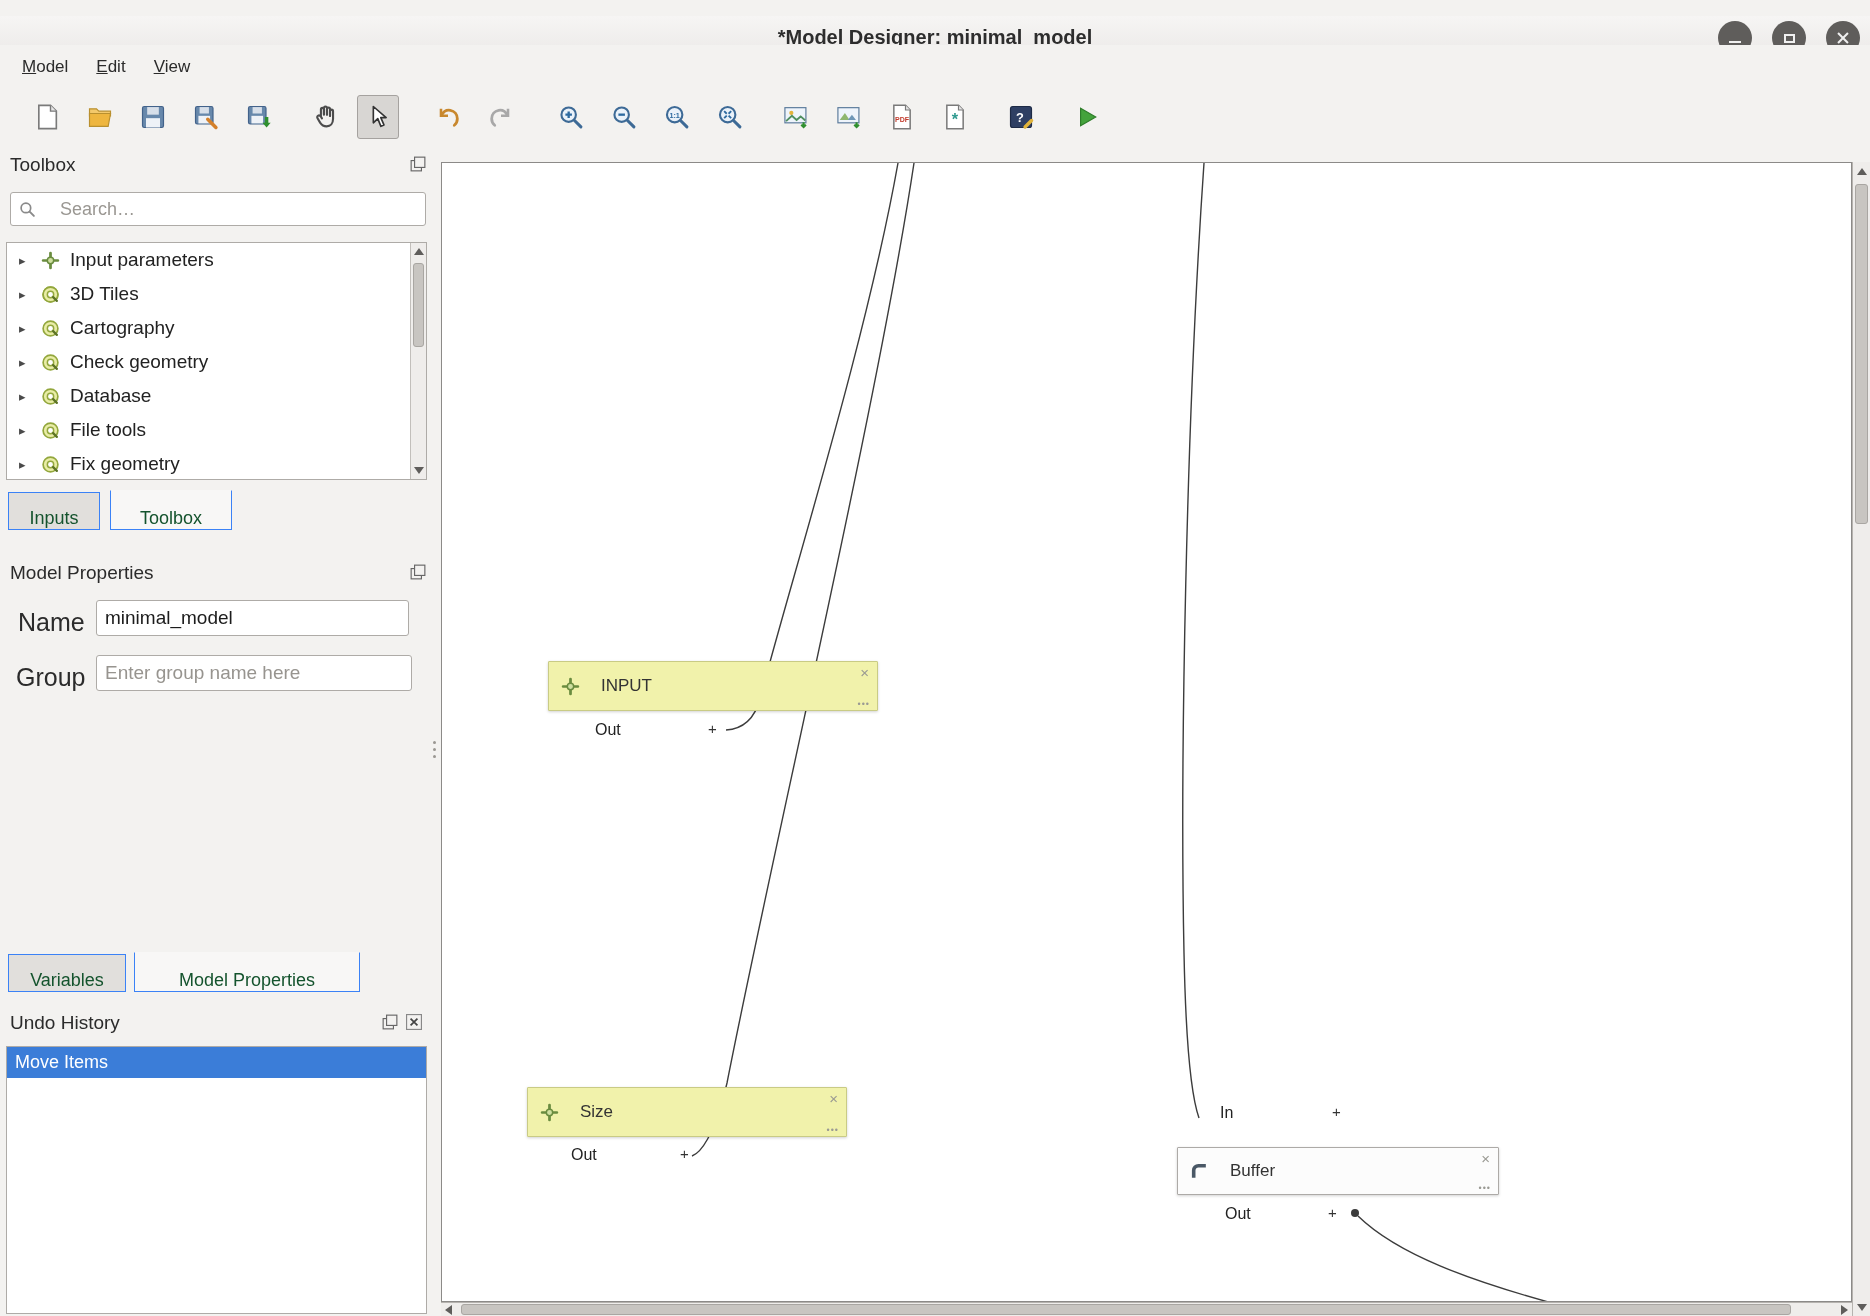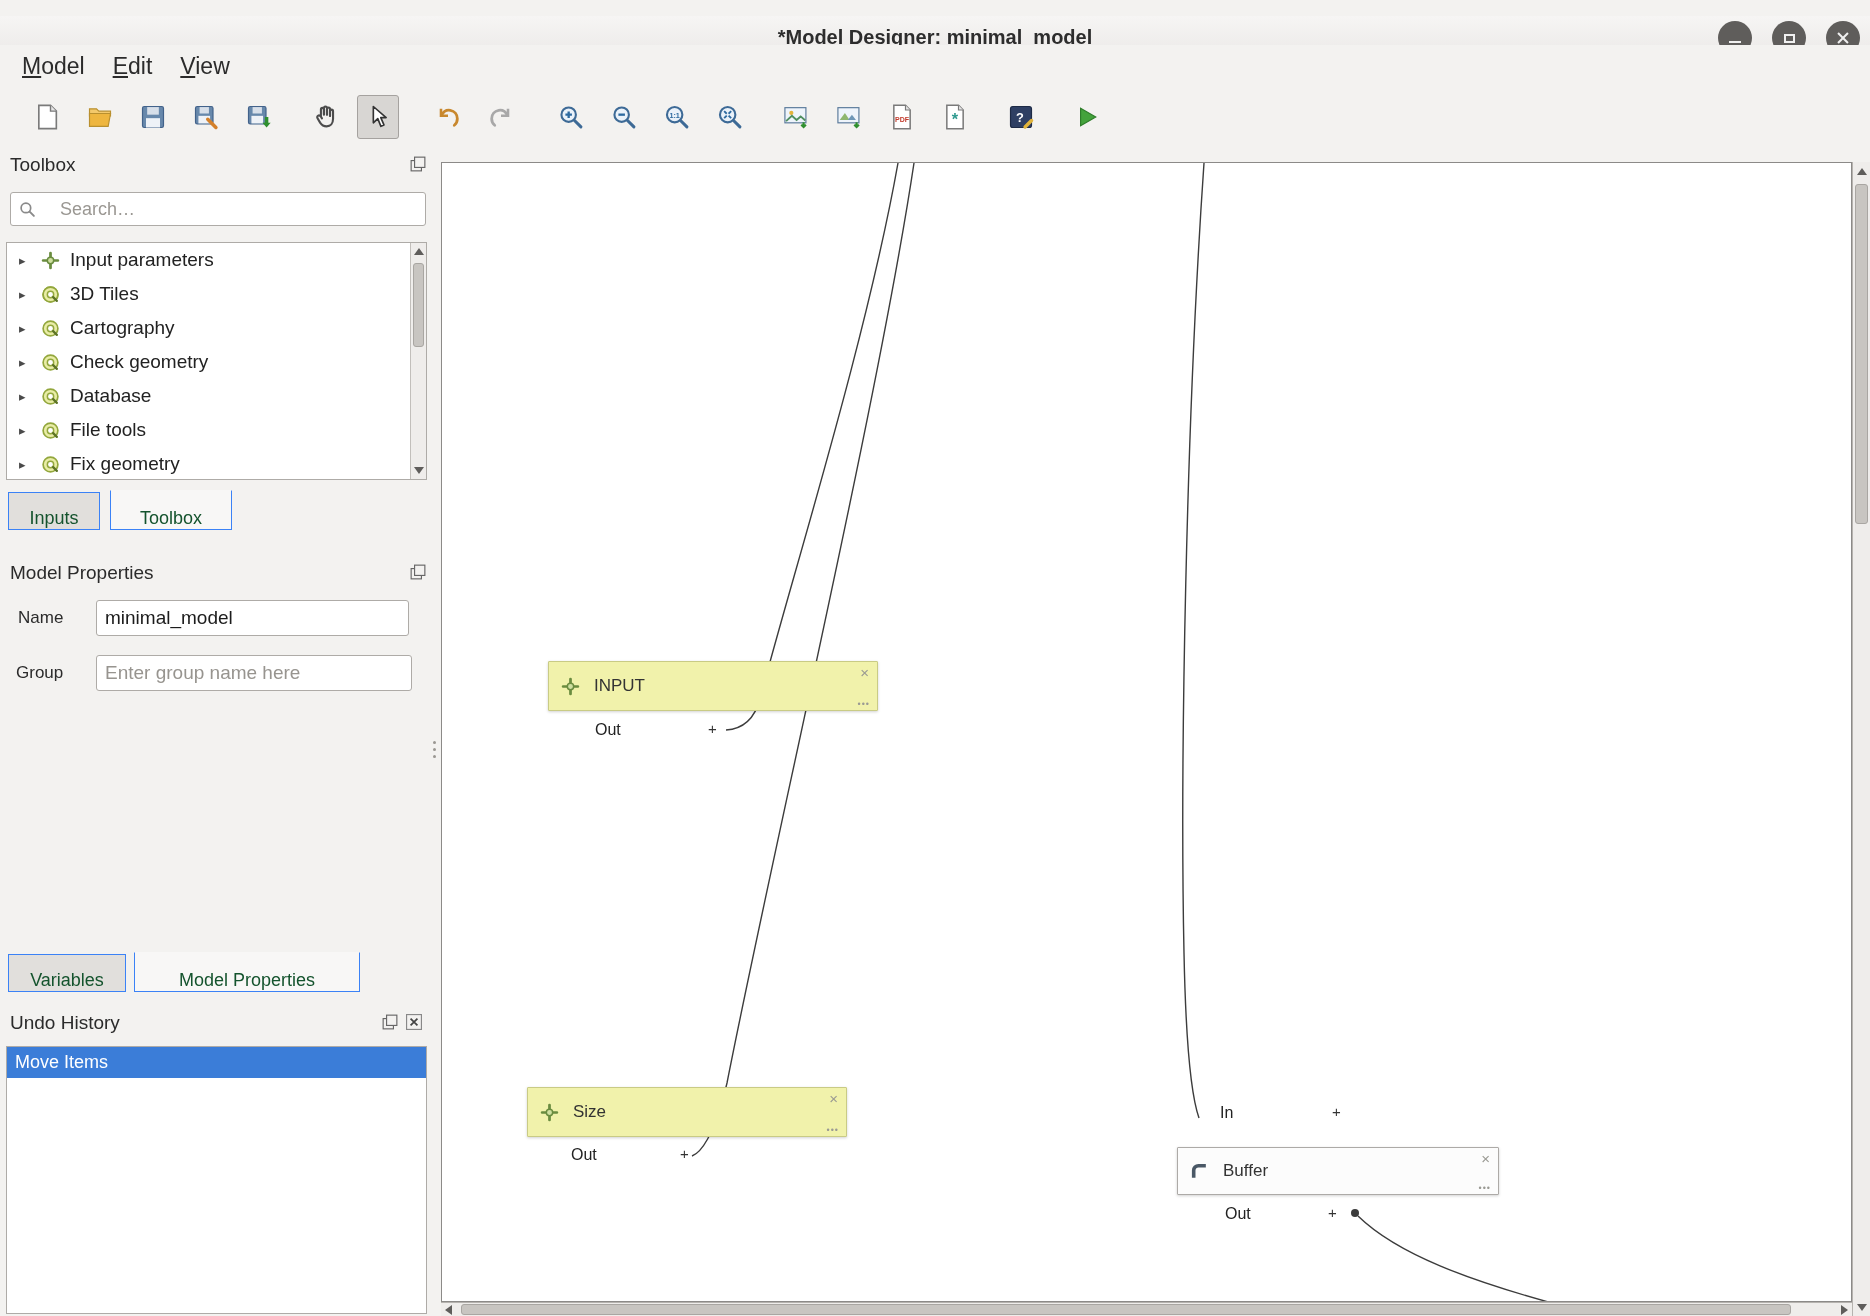--- a/index.html
+++ b/index.html
@@ -15,21 +15,21 @@
   .win-controls { position:absolute; right:10px; top:5px; display:flex; gap:20px; }
   .win-btn { width:34px; height:34px; border-radius:50%; background:#5f5d5b; display:flex; align-items:center; justify-content:center; cursor:default; }
   .g-min { width:12px; height:2px; background:#f0f0f0; margin-top:8px; }
   .g-max { width:11px; height:9px; border:2px solid #f0f0f0; }
   .g-close { position:relative; width:14px; height:14px; }
   .g-close::before,.g-close::after { content:""; position:absolute; left:6px; top:0; width:2px; height:14px; background:#f0f0f0; }
   .g-close::before { transform:rotate(45deg); } .g-close::after { transform:rotate(-45deg); }
 
   
   .menubar { position:absolute; left:0; top:45px; width:1870px; height:43px; display:flex; align-items:center; padding-left:8px; background:#f3f2f0; }
-  .menu-item { font-size:23px; padding:6px 14px; color:#2b2b2b; }
+  .menu-item { font-size:17px; padding:6px 14px; color:#2b2b2b; }
   .menu-item span { display:inline-block; }
   .menu-item span::first-letter { text-decoration:underline; }
 
   
   .toolbar { position:absolute; left:0; top:88px; width:1870px; height:58px; display:flex; align-items:center; padding-left:26px; background:#f3f2f0; }
   .tool-btn { width:42px; height:44px; display:flex; align-items:center; justify-content:center; border:1px solid transparent; }
   .tool-btn svg { width:28px; height:28px; }
   .tool-btn + .tool-btn { margin-left:11px; }
   .gap-md { margin-left:24px !important; }
   .gap-lg { margin-left:28px !important; }
@@ -48,36 +48,36 @@
   .tree-row { height:34px; display:flex; align-items:center; gap:10px; padding-left:12px; font-size:19px; color:#222; }
   .tree-arrow { font-size:13px; color:#4a4a4a; width:12px; }
   .tree-ico { width:19px; height:19px; display:inline-flex; }
   .tree-scroll { position:absolute; right:0; top:0; width:16px; height:236px; background:#efedeb; border-left:1px solid #c2bfbb; }
   .tree-thumb { position:absolute; left:2px; top:20px; width:11px; height:84px; background:#c8c5c1; border:1px solid #a9a6a2; border-radius:3px; }
 
   .tabbar { position:absolute; display:flex; }
   .tab { height:38px; display:flex; align-items:flex-end; justify-content:center; font-size:18px; border:1px solid #3b82f6; background:#e1dfdc; color:#14532d; padding:0 16px; }
   .tab.active { background:#f8f7f6; border-top-color:#f8f7f6; height:40px; margin-top:-2px; }
 
-  .field-label { position:absolute; font-size:17px; color:#2b2b2b; }
+  .field-label { position:absolute; font-size:25px; color:#2b2b2b; }
   .field { position:absolute; height:36px; background:#fff; border:1px solid #aeaba7; border-radius:3px; font-size:19px; padding:0 8px; font-family:"Liberation Sans",sans-serif; color:#1c1c1c; }
   .field::placeholder { color:#97948f; }
 
   .undo-list { position:absolute; left:6px; top:900px; width:421px; height:268px; background:#fff; border:1px solid #aeaba7; }
   .undo-item { height:31px; display:flex; align-items:center; padding-left:8px; font-size:18px; color:#222; }
   .undo-item.selected { background:#3b7dd8; color:#fff; }
   .panel-ico-btn { position:absolute; width:16px; height:16px; }
 
   .splitter-dots { position:absolute; right:2px; top:588px; width:8px; height:30px; display:flex; flex-direction:column; align-items:center; gap:4px; justify-content:center; }
   .splitter-dots i { width:3px; height:3px; border-radius:50%; background:#9a9792; }
 
   
   .canvas { position:absolute; left:441px; top:162px; width:1411px; height:1140px; background:#fff; border:1px solid #8c8a88; overflow:hidden; }
   .wires { position:absolute; left:0; top:0; }
-  .node { position:absolute; height:50px; display:flex; align-items:center; gap:14px; padding-left:12px; font-size:17px; color:#333;
+  .node { position:absolute; height:50px; display:flex; align-items:center; gap:21px; padding-left:12px; font-size:17px; color:#333;
     box-shadow:0 1px 3px rgba(0,0,0,.18); border-radius:1px; }
   .node-param { background:#f1f2ab; border:1px solid #c9cb85; }
   .node-alg { background:#fcfcfc; border:1px solid #adaaa7; height:48px; }
   .node-x { position:absolute; right:8px; top:2px; color:#9a9a93; font-size:15px; }
   .node-dots { position:absolute; right:7px; bottom:1px; color:#9a9a93; font-size:9px; letter-spacing:1px; }
   .node-ico { width:19px; height:19px; display:inline-flex; }
   .port-label { position:absolute; font-size:16px; color:#222; }
   .port-plus { position:absolute; font-size:15px; color:#333; }
   .port-dot { position:absolute; width:8px; height:8px; border-radius:50%; background:#3c3c3c; }
 

